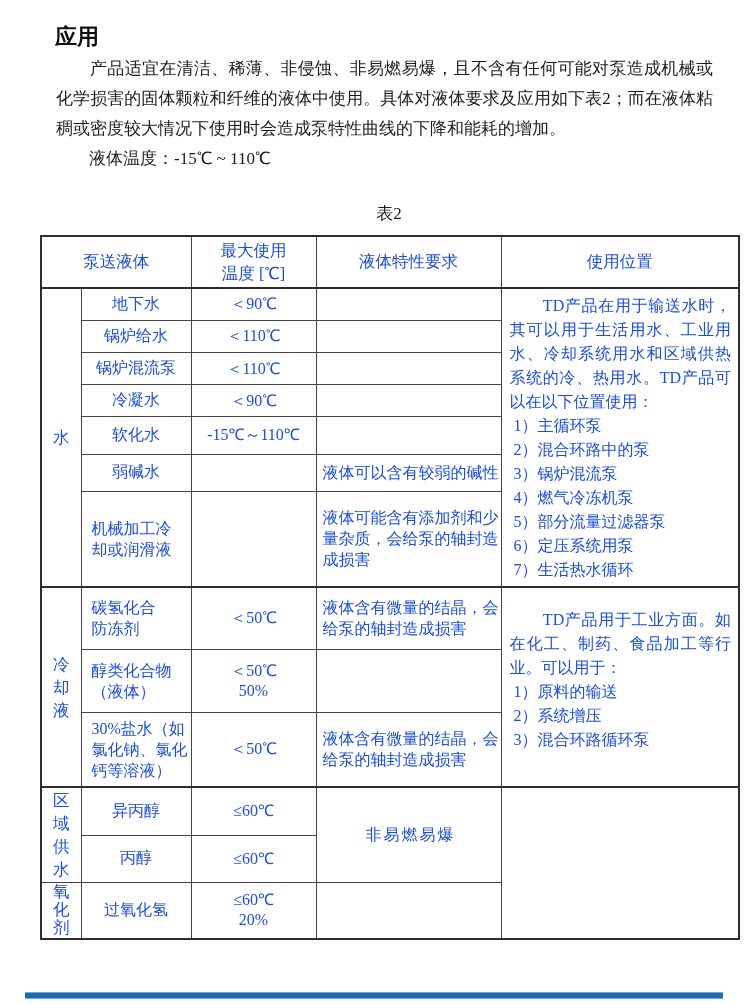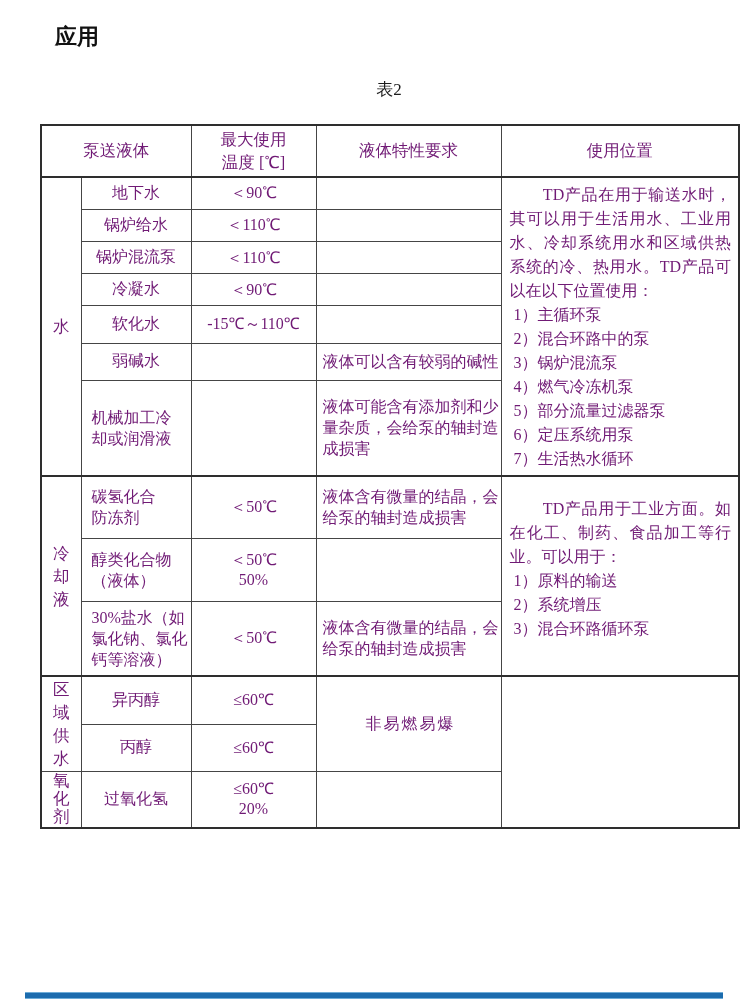--- a/index.html
+++ b/index.html
@@ -19,23 +19,23 @@
   }
   .intro {
     margin:4px 37px 0 41px;
     font-size:17px; line-height:30px;
     text-indent:2em; text-align:justify;
   }
   .spec { margin:0 0 0 74px; font-size:17px; line-height:30px; }
   .caption { width:698px; margin:28px 0 0 25px; text-align:center; font-size:17px; }
 
   table.liquids {
-    margin:23px 0 0 25px; width:698px;
+    margin:10px 0 0 25px; width:698px;
     border-collapse:collapse; table-layout:fixed;
-    font-size:16px; color:#701a75;
+    font-size:16px; color:#1d4ed8;
     border:2px solid #2e2e2e;
   }
   .liquids th, .liquids td { border:1px solid #454545; vertical-align:middle; }
   .liquids th {
     font-weight:normal; font-size:16.5px; text-align:center;
     border-bottom:2px solid #2e2e2e;
   }
   .pre { white-space:pre-line; }
   th.pre { line-height:23px; }
 
@@ -61,21 +61,23 @@
     background:#1c6cae;
   }
 </style>
 </head>
 <body>
 
 <div class="page">
 
   <h1 class="doc-title">应用</h1>
 
+  <p class="intro">产品适宜在清洁、稀薄、非侵蚀、非易燃易爆，且不含有任何可能对泵造成机械或化学损害的固体颗粒和纤维的液体中使用。具体对液体要求及应用如下表2；而在液体粘稠或密度较大情况下使用时会造成泵特性曲线的下降和能耗的增加。</p>
 
+  <p class="spec">液体温度：-15℃ ~ 110℃</p>
 
   <div class="caption">表2</div>
 
   <table class="liquids">
     <colgroup>
       <col style="width:40px">
         <col style="width:110px">
         <col style="width:125px">
         <col style="width:185px">
         <col style="width:238px">

